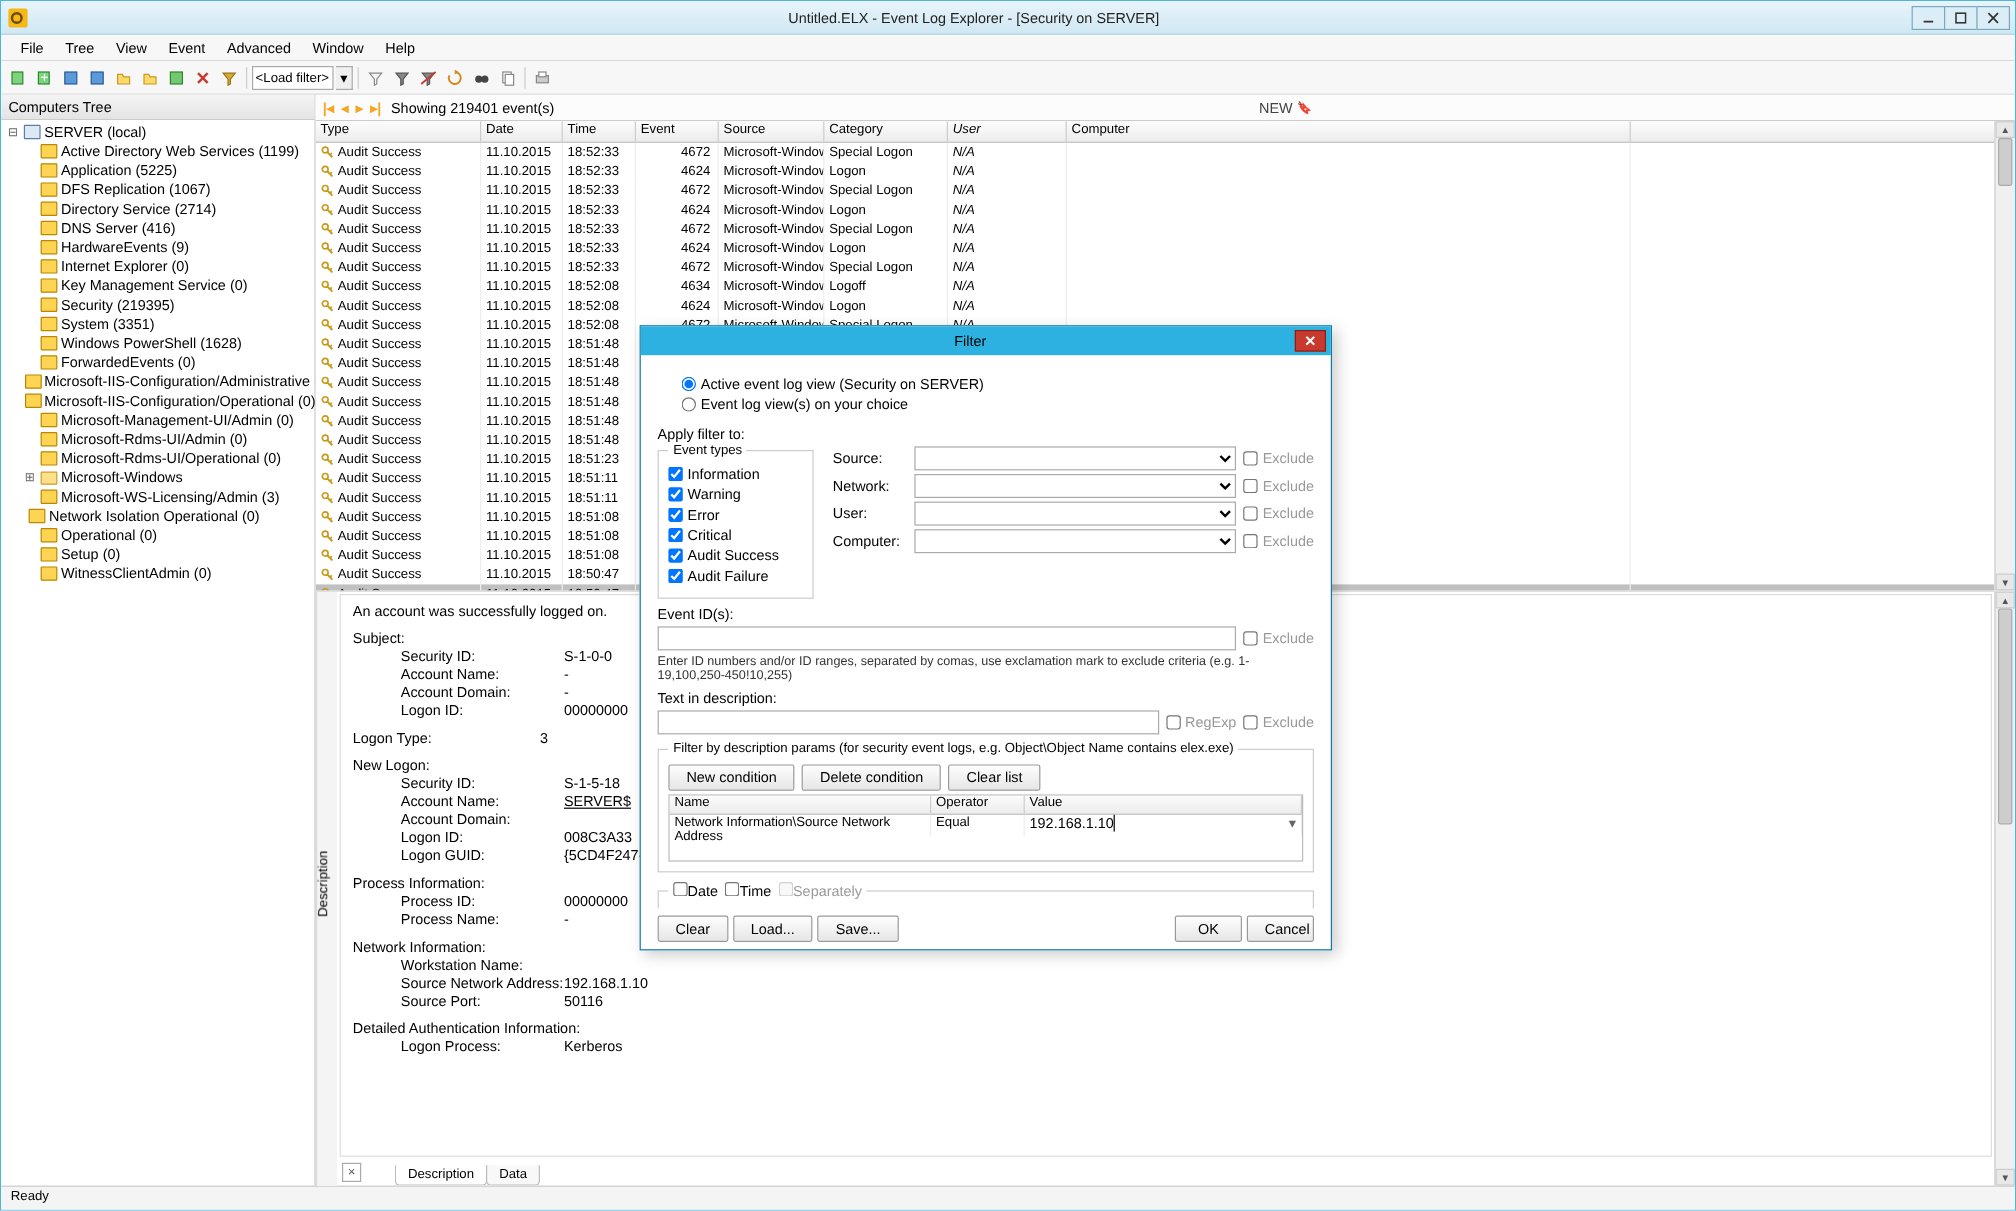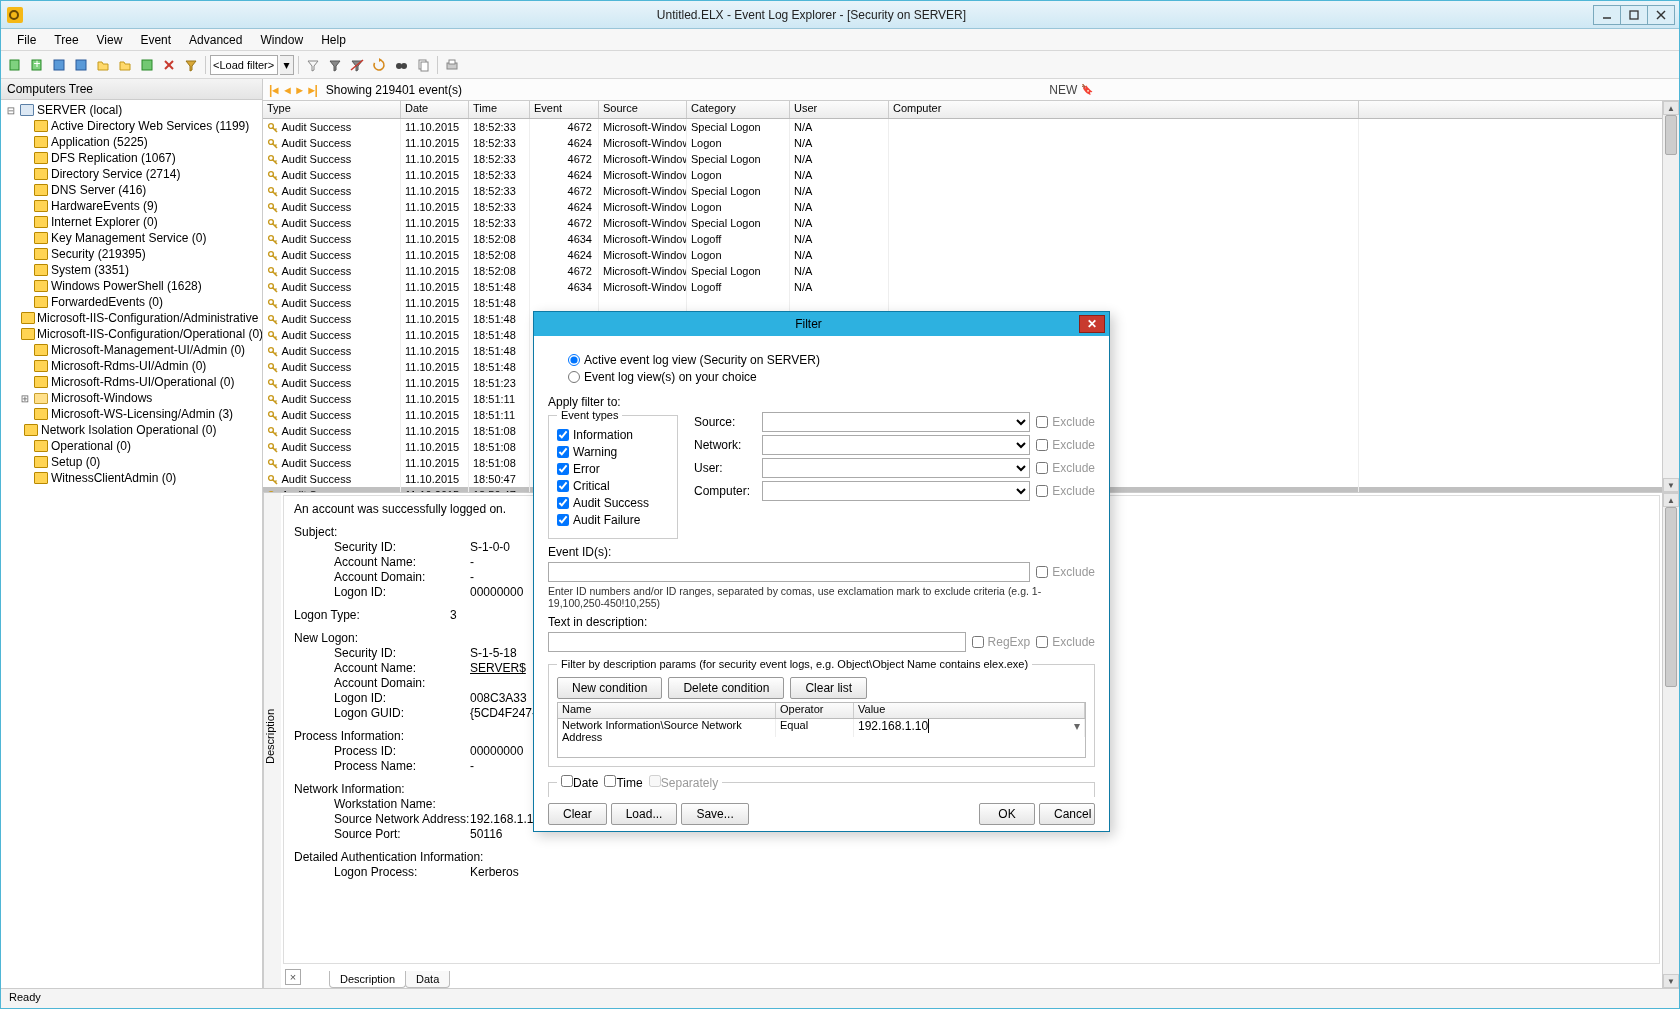--- a/index.html
+++ b/index.html
@@ -48,37 +48,37 @@
   .gbody{flex:1;overflow:hidden;}
   .grow{display:flex;height:16px;align-items:center;}
   .grow div{border-right:1px solid #eee;padding:0 4px;font-size:11px;overflow:hidden;white-space:nowrap;height:16px;line-height:16px;}
   .grow.sel{background:#c0c0c0;}
   .grow .key{display:inline-block;width:12px;height:12px;vertical-align:middle;}
   .vscroll{width:17px;background:#f0f0f0;border-left:1px solid #ccc;position:relative;}
   .vscroll .thumb{position:absolute;left:2px;right:2px;top:14px;height:40px;background:#cdcdcd;border:1px solid #aaa;border-radius:2px;}
   .vscroll .arr{position:absolute;left:0;right:0;height:14px;background:#e8e8e8;border:1px solid #ccc;display:flex;align-items:center;justify-content:center;font-size:8px;color:#555;}
   
   .c-type{width:138px;} .c-date{width:68px;} .c-time{width:61px;} .c-event{width:69px;text-align:right;padding-right:6px!important;}
-  .c-source{width:88px;} .c-category{width:103px;} .c-user{width:99px;} .c-computer{width:470px;}
+  .c-source{width:88px;} .c-category{width:103px;} .c-user{width:99px;font-style:italic;} .c-computer{width:470px;}
   .ghdr .c-event{text-align:left;}
   
   .detail-wrap{flex:1;display:flex;min-height:0;}
   .sidetab{width:18px;background:#f4f4f4;border-right:1px solid #ccc;writing-mode:vertical-rl;text-align:center;padding-top:8px;font-size:11px;transform:rotate(180deg);}
   .detail{flex:1;display:flex;flex-direction:column;min-height:0;}
   .detail-body{flex:1;overflow:auto;padding:6px 10px;font-size:11px;line-height:15px;border:1px solid #ddd;margin:2px;}
   .detail-body .lbl{display:inline-block;width:136px;}
   .detail-body .sect{margin-top:8px;}
   .tabsbar{height:22px;display:flex;align-items:flex-end;padding-left:24px;gap:0;}
   .tabx{border:1px solid #bbb;border-top:none;border-radius:0 0 4px 4px;padding:2px 10px;background:#f8f8f8;margin-right:-1px;font-size:11px;}
   .tabx.active{background:#fff;}
   .closebox{width:16px;height:16px;border:1px solid #aaa;margin:2px 4px;display:flex;align-items:center;justify-content:center;font-size:11px;color:#555;}
   
   .status{height:20px;border-top:1px solid #ccc;background:#f4f4f4;padding:2px 8px;font-size:11px;}
   
-  .dialog{position:absolute;left:533px;top:271px;width:577px;height:521px;border:1px solid #0e7aa5;background:#fff;box-shadow:4px 4px 12px rgba(0,0,0,.2);display:flex;flex-direction:column;margin-top:40px;}
+  .dialog{position:absolute;left:533px;top:271px;width:577px;height:521px;border:1px solid #0e7aa5;background:#fff;box-shadow:4px 4px 12px rgba(0,0,0,.2);display:flex;flex-direction:column;}
   .dlg-title{height:24px;background:#2db1e0;color:#000;display:flex;align-items:center;padding:0 4px;}
   .dlg-title .t{flex:1;text-align:center;font-size:12px;}
   .dlg-title .x{width:26px;height:18px;background:#c83a2e;color:#fff;display:flex;align-items:center;justify-content:center;font-weight:bold;border:1px solid #8a2018;}
   .dlg-body{flex:1;padding:10px 14px 10px 14px;overflow:hidden;font-size:11px;}
   fieldset{border:1px solid #ccc;padding:4px 8px 8px;margin:0;}
   legend{font-size:11px;padding:0 4px;}
   .row{display:flex;align-items:center;gap:6px;margin:3px 0;}
   .row label{display:flex;align-items:center;gap:4px;}
   input[type=checkbox],input[type=radio]{margin:0;width:12px;height:12px;}
   .combo{flex:1;height:20px;border:1px solid #aaa;background:#fff;}

